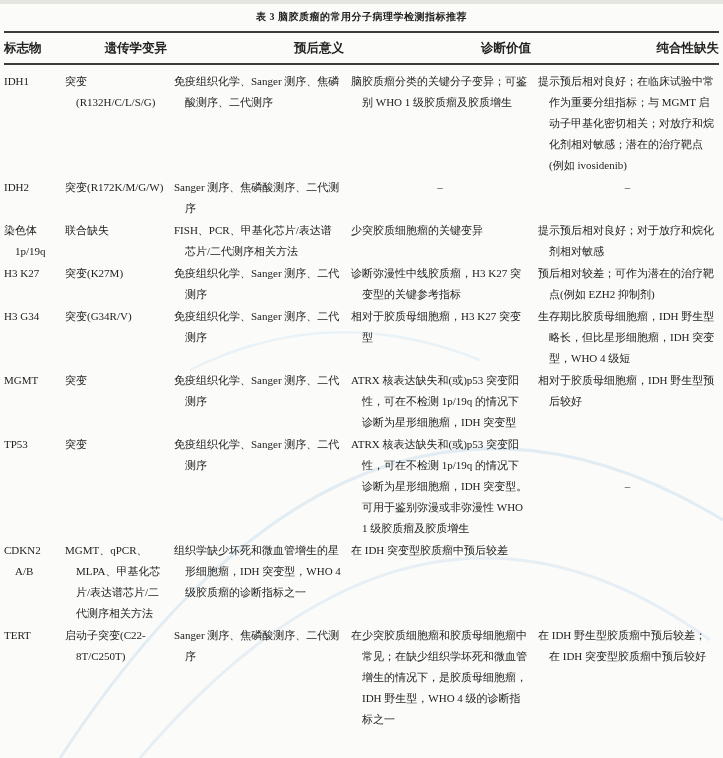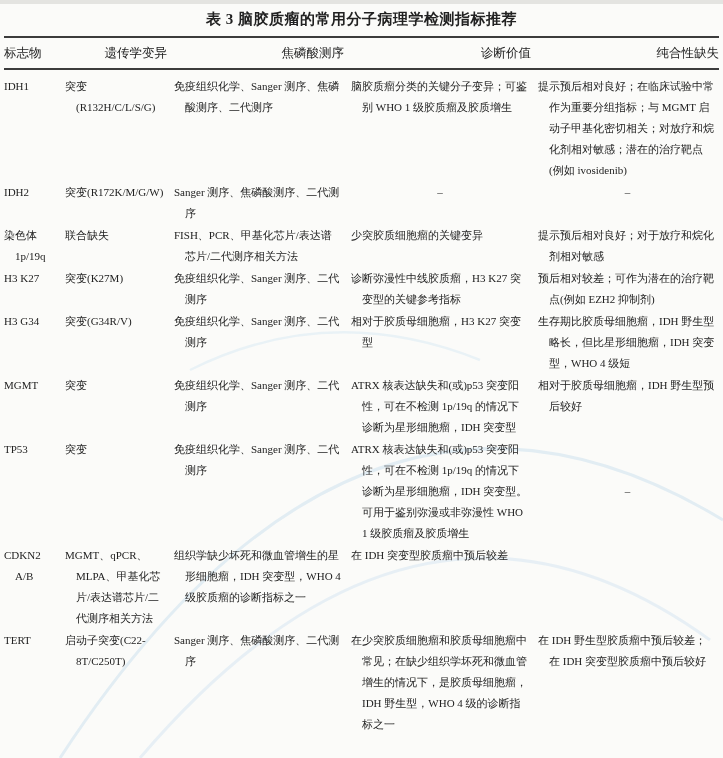--- a/index.html
+++ b/index.html
@@ -21,32 +21,32 @@
     position:absolute;top:0;left:0;right:0;height:4px;
     background:#e4e4e1;
   }
   .watermark{
     position:absolute;left:0;top:0;z-index:0;pointer-events:none;opacity:.55;
   }
   .content{position:relative;z-index:1;}
   .title{
     text-align:center;
     font-weight:bold;
-    font-size:15px;
+    font-size:10px;
     padding:10px 0 7px 0;
     letter-spacing:.5px;
   }
   .rule-heavy{border-top:2px solid #3c3c3c;height:0;}
   .row{
     display:grid;
     grid-template-columns:54px 102px 170px 180px 181px;
     column-gap:7px;
   }
   .head .cell{
-    font-weight:normal;
+    font-weight:bold;
     font-size:12.5px;
     padding:5px 0 4px 0;
     text-indent:0;
   }
   .head .c1{text-align:left;}
   .head .c2,.head .c3,.head .c4,.head .c5{text-align:right;}
   .cell{
     font-size:11px;
     line-height:21px;
     padding:0 2px 0 1em;
@@ -75,21 +75,21 @@
   </svg>
 
   <div class="content">
     <div class="title">表 3  脑胶质瘤的常用分子病理学检测指标推荐</div>
 
     <div class="rule-heavy"></div>
 
     <div class="row head">
       <div class="cell c1">标志物</div>
       <div class="cell c2">遗传学变异</div>
-      <div class="cell c3">焦磷酸测序</div>
+      <div class="cell c3">预后意义</div>
       <div class="cell c4">诊断价值</div>
       <div class="cell c5">纯合性缺失</div>
     </div>
 
     <div class="rule-heavy"></div>
 
     <div class="body-rows">
 
       <div class="row">
         <div class="cell c1">IDH1</div>

